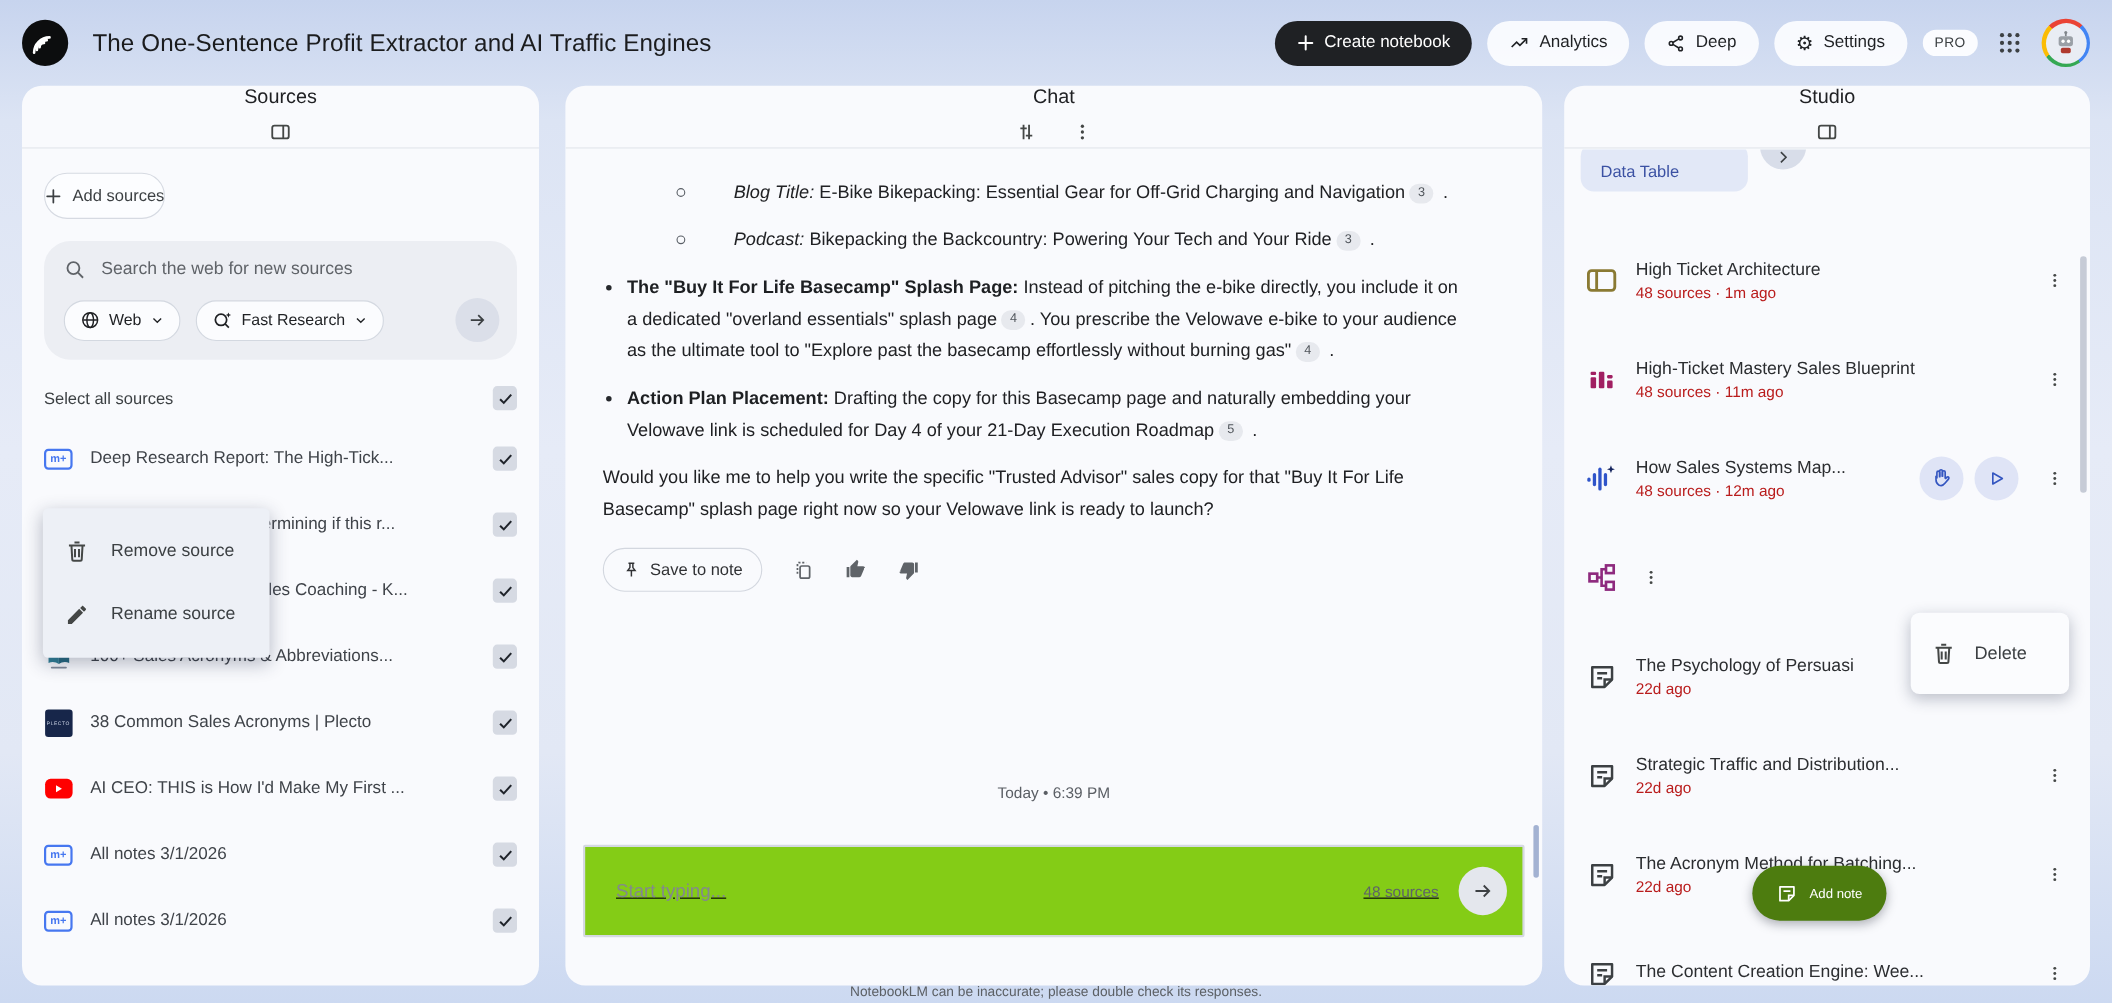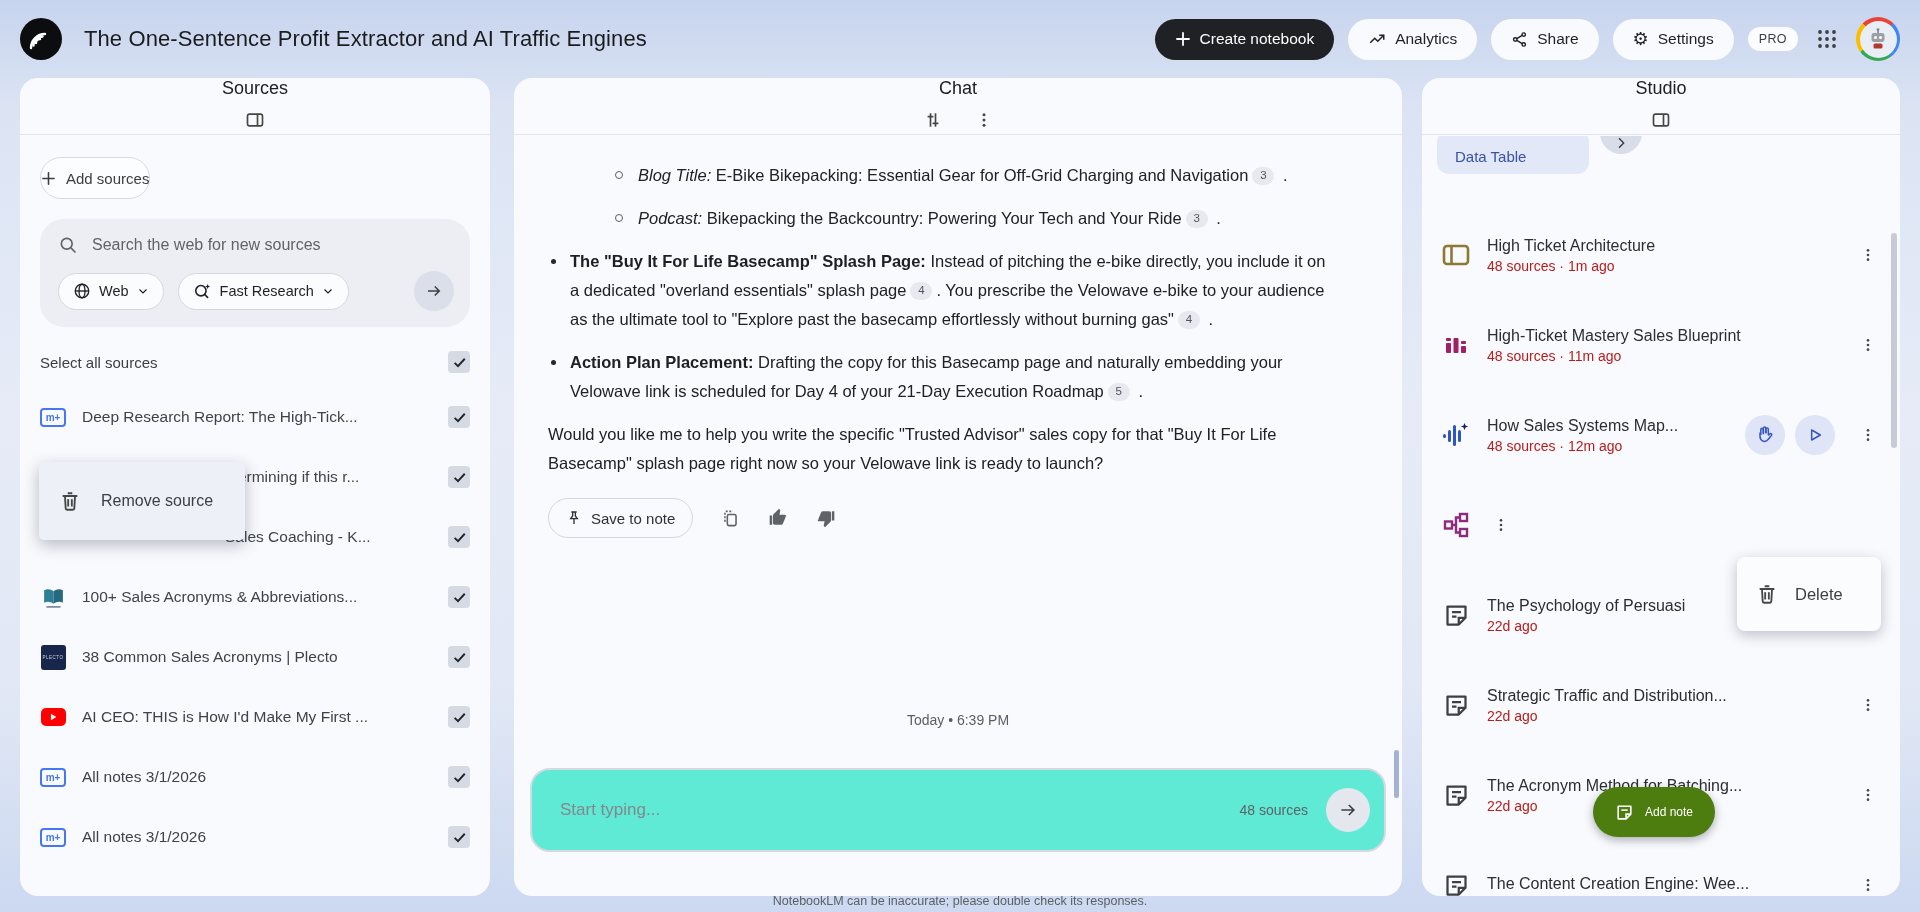--- a/index.html
+++ b/index.html
@@ -56,28 +56,28 @@
   .ctx-item { height:58px; display:flex; align-items:center; gap:20px; padding:0 20px; font-size:16px; color:#3c4043; cursor:pointer; }
 
   
   .chat-head-icons { display:flex; align-items:center; gap:24px; }
   .chat-body { padding:26px 72px 0 34px; font-size:16.5px; line-height:29px; color:#202124; }
   .blk { margin-bottom:14px; }
   .bullet { position:relative; padding-left:22px; }
   .bullet::before { content:""; position:absolute; left:3px; top:12px; width:5px; height:5px; border-radius:50%; background:#26282c; }
   .subbullet { position:relative; margin-left:64px; padding-left:26px; }
   .subbullet::before { content:""; position:absolute; left:3px; top:10px; width:6px; height:6px; border-radius:50%; border:1.7px solid #5a5f66; background:transparent; }
-  .lbl-i { font-style:italic; }
+  .lbl-i { font-style:italic;margin-left:29px; }
   .lbl-b { font-weight:700; color:#1d1f22; }
   .cite { display:inline-flex; align-items:center; justify-content:center; min-width:22px; height:18px; border-radius:10px; background:#e7e9ee; color:#50555b; font-size:11.5px; margin:0 4px; vertical-align:2px; cursor:pointer; }
   .save-row { display:flex; align-items:center; margin-top:20px; }
   .save-pill { display:inline-flex; align-items:center; gap:9px; height:40px; border-radius:20px; border:1px solid #d3d7df; background:transparent; padding:0 17px; font-size:15px; color:#303134; cursor:pointer; font-family:inherit; }
   .fb-ico { margin-left:28px; display:flex; cursor:pointer; color:#5f6368; background:none; border:none; padding:0; }
   .chat-time { position:absolute; left:0; right:0; top:634px; text-align:center; font-size:14px; color:#5a5e64; }
-  .chat-input { position:absolute; left:16px; right:16px; top:690px; height:84px; border:2px solid #d5d9e1; border-radius:20px; background:#5eead4; display:flex; align-items:center; padding:0 14px 0 28px; }
+  .chat-input { position:absolute; left:16px; right:16px; top:690px; height:84px; border:2px solid #d5d9e1; border-radius:2px; background:#84cc16; display:flex; align-items:center; padding:0 14px 0 28px;text-decoration:underline; }
   .chat-input input { flex:1; border:none; outline:none; background:transparent; font-size:17px; color:#3c4043; font-family:inherit; }
   .chat-input input::placeholder { color:#83888e; }
   .src-count { font-size:14px; color:#5f6368; margin-right:18px; white-space:nowrap; }
   .send-btn { width:44px; height:44px; border-radius:50%; border:none; background:#e4e7ed; display:flex; align-items:center; justify-content:center; cursor:pointer; }
   .chat-scroll { position:absolute; right:3px; top:672px; width:5px; height:48px; border-radius:3px; background:#a3b2d2; }
 
   
   .studio-body { position:absolute; top:58px; left:0; right:0; bottom:0; overflow:hidden; }
   .dt-chip { position:absolute; left:15px; top:-6px; width:152px; height:44px; border-radius:12px; background:#e2e8f7; display:flex; align-items:flex-end; padding:0 0 9px 18px; font-size:15px; font-weight:500; color:#3b51a3; cursor:pointer; }
   .dt-circle { position:absolute; left:178px; top:-24px; width:42px; height:42px; border-radius:50%; background:#d8dde9; display:flex; align-items:center; justify-content:center; cursor:pointer; }
@@ -129,21 +129,21 @@
     </button>
     <button class="pill light">
       <span class="ico">
           <svg width="17" height="17" viewBox="0 0 24 24" fill="none" stroke="#1f2124" stroke-width="2">
             <circle cx="18" cy="5" r="2.4"></circle>
             <circle cx="6" cy="12" r="2.4"></circle>
             <circle cx="18" cy="19" r="2.4"></circle>
             <path d="M8.2 10.8l7.6-4.6M8.2 13.2l7.6 4.6"></path>
           </svg>
         </span>
-      <span>Share</span>
+      <span>Deep</span>
     </button>
     <button class="pill light">
       <span class="ico" style="font-size:18px;color:#1f2124;">⚙</span>
       <span>Settings</span>
     </button>
     <span class="pro-badge">PRO</span>
     <button class="grid-btn">
       <svg width="22" height="22" viewBox="0 0 22 22" fill="#3c4043">
         <circle cx="4" cy="4" r="1.9"></circle>
           <circle cx="11" cy="4" r="1.9"></circle>
@@ -333,20 +333,26 @@
 
   <div class="ctx-menu">
     <div class="ctx-item">
       <svg width="22" height="22" viewBox="0 0 24 24" fill="none" stroke="#444746" stroke-width="2">
           <path d="M4 6.5h16M9.5 3.5h5M6.5 6.5l.8 13.5c0 .8.7 1.5 1.5 1.5h6.4c.8 0 1.5-.7 1.5-1.5l.8-13.5"></path>
           <line x1="10" y1="10" x2="10" y2="18"></line>
           <line x1="14" y1="10" x2="14" y2="18"></line>
         </svg>
       <span>Remove source</span>
     </div>
+    <div class="ctx-item">
+      <svg width="22" height="22" viewBox="0 0 24 24" fill="#444746">
+          <path d="M3 17.2V21h3.8L18 9.8 14.2 6 3 17.2zM20.7 7.1c.4-.4.4-1 0-1.4l-2.4-2.4c-.4-.4-1-.4-1.4 0l-1.8 1.8 3.8 3.8 1.8-1.8z"></path>
+        </svg>
+      <span>Rename source</span>
+    </div>
   </div>
 </section>
 
 <section class="panel panel-chat">
   <div class="panel-head">
     <span class="panel-title">Chat</span>
     <span class="spacer"></span>
     <div class="chat-head-icons">
       <button class="icon-btn">
         <svg width="20" height="20" viewBox="0 0 24 24" fill="none" stroke="#444746" stroke-width="2">

